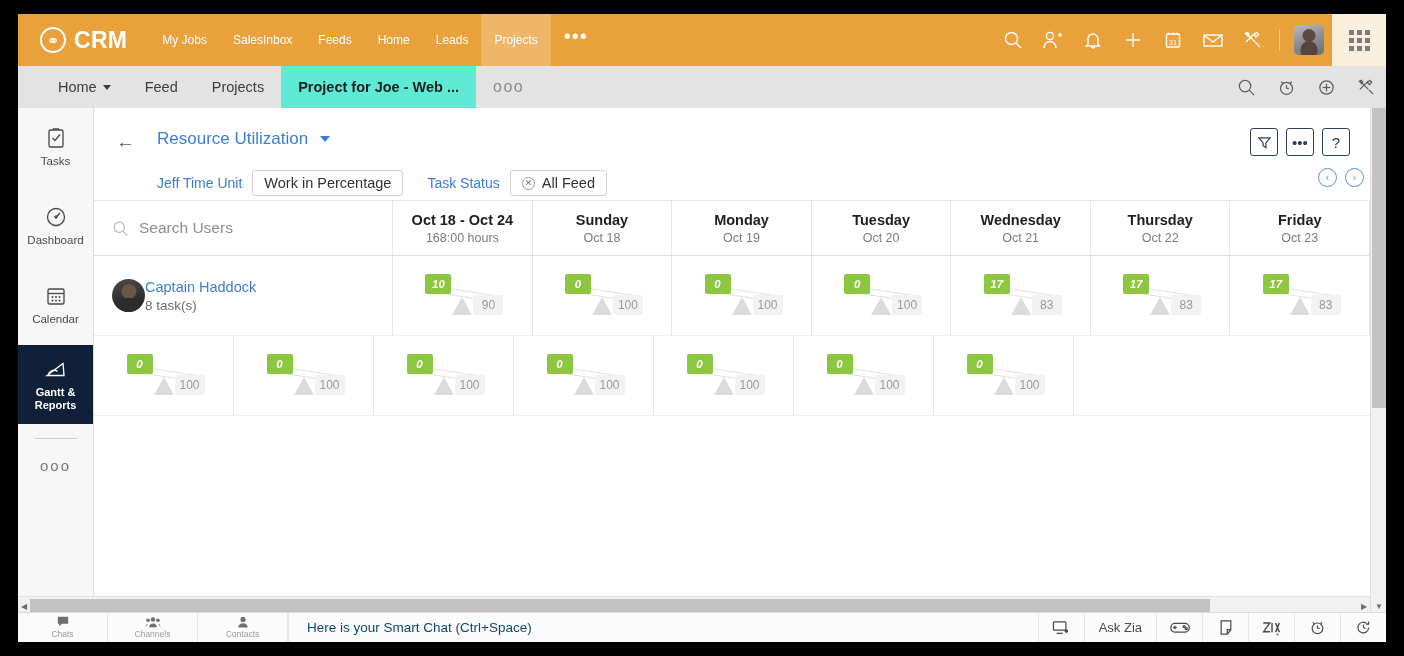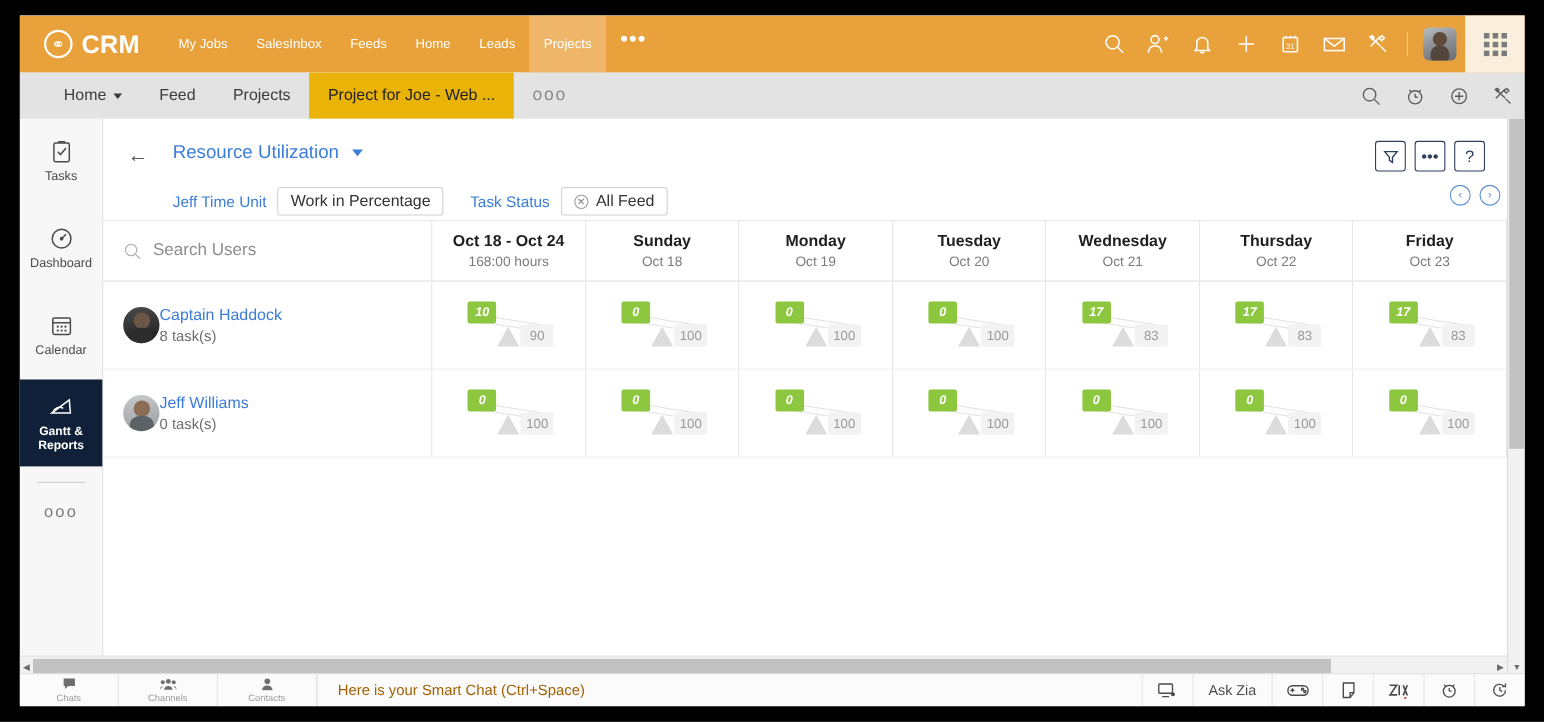--- a/index.html
+++ b/index.html
@@ -80,21 +80,21 @@
     position: absolute; left: 0; top: 52px;
     width: 1368px; height: 42px;
     background: #e3e3e3;
     display: flex; align-items: stretch;
   }
   .subnav-item {
     display: flex; align-items: center; padding: 0 17px;
     font-size: 14.5px; color: #3c3c3c; cursor: pointer; white-space: nowrap;
   }
   .subnav-item.first { padding-left: 40px; }
-  .subnav-item.active { background: #eab308; color: #222; }
+  .subnav-item.active { background: #5eead4; color: #222; font-weight: bold; }
   .caret-d {
     width: 0; height: 0; margin-left: 6px;
     border-left: 4.5px solid transparent; border-right: 4.5px solid transparent;
     border-top: 5px solid #3c3c3c;
   }
   .subnav-more { font-size: 16px; color: #8a8a8a; letter-spacing: 1.5px; }
   .sub-right { margin-left: auto; display: flex; align-items: center; }
   .sicon {
     width: 40px; height: 42px; display: flex; align-items: center;
     justify-content: center; cursor: pointer;
@@ -295,21 +295,21 @@
   }
   .cb-item {
     width: 90px; display: flex; flex-direction: column; align-items: center;
     justify-content: center; gap: 1px; cursor: pointer;
     border-right: 1px solid #e6e6e6;
   }
   .cb-item svg { fill: #6e6e6e; }
   .cb-label { font-size: 8.5px; color: #9a9a9a; }
   .cb-input {
     flex: 1; display: flex; align-items: center; padding-left: 18px;
-    font-size: 13.5px; color: #a16207; cursor: text;
+    font-size: 13.5px; color: #0c4a6e; cursor: text;
     border-left: 1px solid #e6e6e6;
   }
   .cb-right { display: flex; align-items: stretch; }
   .cb-ricon {
     width: 46px; display: flex; align-items: center; justify-content: center;
     border-left: 1px solid #e6e6e6; cursor: pointer;
   }
   .cb-ricon svg { stroke: #4a4a4a; fill: none; stroke-width: 1.4; }
   .cb-zia {
     padding: 0 14px; display: flex; align-items: center; font-size: 13px;
@@ -623,27 +623,20 @@
           <div class="scale">
             <div class="beam" style="transform:rotate(9deg)"></div>
             <div class="fulcrum"></div>
             <div class="lbadge" style="left:6px; top:4px;">17</div>
             <div class="rbadge" style="right:2px; top:25px;">83</div>
           </div>
         </div>
       </div>
 
       <div class="grow">
-        <div class="gr-user">
-          <div class="uavatar a2"></div>
-          <div>
-            <div class="uname">Jeff Williams</div>
-            <div class="utasks">0 task(s)</div>
-          </div>
-        </div>
         <div class="gr-cell">
           <div class="scale">
             <div class="beam" style="transform:rotate(9deg)"></div>
             <div class="fulcrum"></div>
             <div class="lbadge" style="left:6px; top:4px;">0</div>
             <div class="rbadge" style="right:2px; top:25px;">100</div>
           </div>
         </div>
         <div class="gr-cell">
           <div class="scale">

